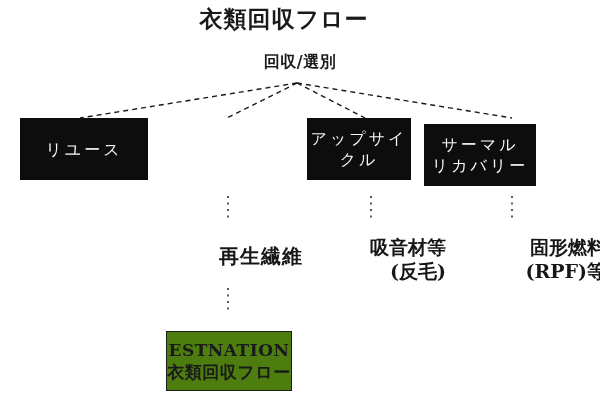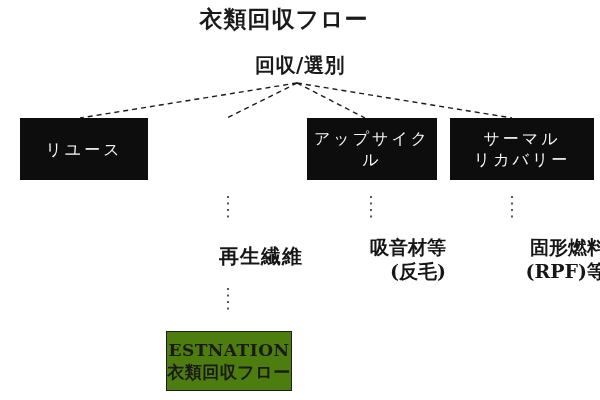--- a/index.html
+++ b/index.html
@@ -25,21 +25,21 @@
     text-align: center;
     font-size: 23px;
     font-weight: 700;
     letter-spacing: 1px;
   }
   .root-label {
     position: absolute;
     left: 0; top: 52px;
     width: 600px;
     text-align: center;
-    font-size: 20px;
+    font-size: 16px;
     font-weight: 600;
     letter-spacing: 0.5px;
   }
   .box {
     position: absolute;
     top: 118px;
     height: 62px;
     background: #0d0d0d;
     color: #f7f7f7;
     display: flex;
@@ -48,22 +48,22 @@
     justify-content: center;
     text-align: center;
     font-size: 16px;
     font-weight: 500;
     letter-spacing: 3px;
     line-height: 21px;
   }
   .box span { display: block; }
   .box.b1 { left: 20px;  width: 128px; }
   .box.b2 { left: 163px; width: 129px; }
-  .box.b3 { left: 307px; width: 130px; }
-  .box.b4 { left: 450px; width: 144px; }
+  .box.b3 { left: 307px; width: 104px; }
+  .box.b4 { left: 424px; width: 112px; margin-top: 6px; }
   .out {
     position: absolute;
     width: 150px;
     text-align: right;
     font-weight: 600;
     color: #161616;
   }
   .out span { display: block; }
   .out.o2 { left: 153px; top: 243px; font-size: 20px; letter-spacing: 1px; }
   .out.o3 { left: 296px; top: 235px; font-size: 19px; line-height: 24px; }

